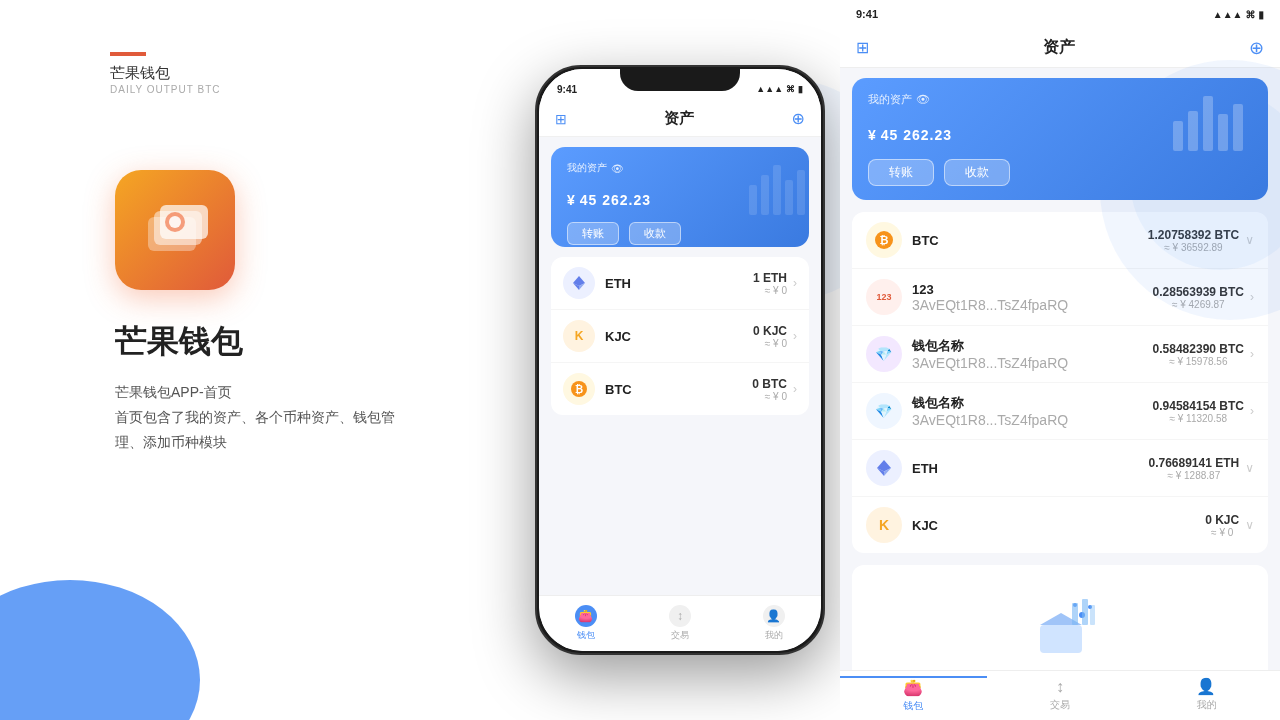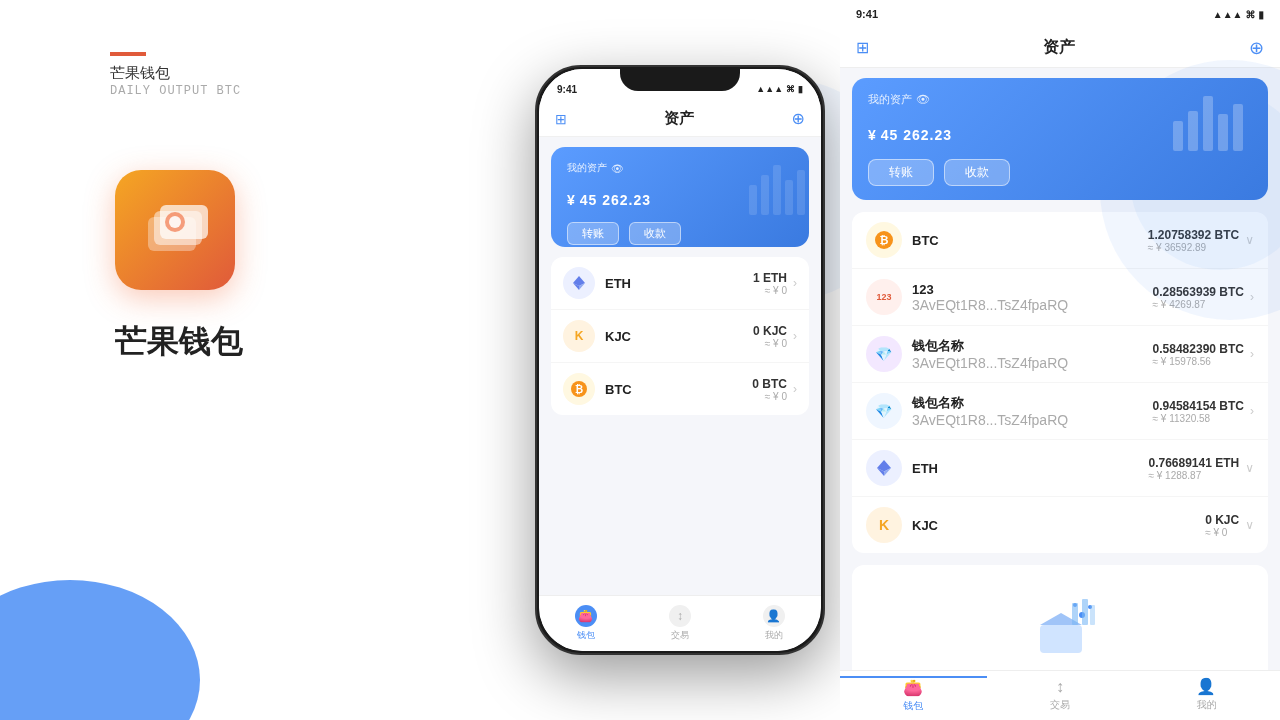--- a/index.html
+++ b/index.html
@@ -35,24 +35,23 @@
       top: 64px;
       left: 110px;
       font-size: 15px;
       color: #333;
       font-weight: 500;
     }
     .left-panel .brand-subtitle {
       position: absolute;
       top: 84px;
       left: 110px;
-      font-size: 12px;
+      font-size: 10px;
       color: #aaa;
       letter-spacing: 1px;
-      font-family: Liberation Mono, monospace;
     }
     .left-panel .app-icon {
       position: absolute;
       top: 170px;
       left: 115px;
       width: 120px;
       height: 120px;
       border-radius: 26px;
       background: linear-gradient(135deg, #f5a623 0%, #e05a3a 100%);
       display: flex;
@@ -387,21 +386,21 @@
       margin-right: 10px;
       display: flex;
       align-items: center;
       justify-content: center;
       font-size: 16px;
       flex-shrink: 0;
     }
     .rp-coin-info { flex: 1; }
     .rp-coin-name { font-size: 13px; font-weight: 600; color: #222; }
     .rp-coin-addr { font-size: 14px; color: #aaa; }
-    .rp-coin-bal { text-align: left; }
+    .rp-coin-bal { text-align: center; }
     .rp-coin-bal-amount { font-size: 12px; color: #333; font-weight: 600; }
     .rp-coin-bal-cny { font-size: 10px; color: #aaa; }
     .rp-coin-arrow { color: #ccc; font-size: 12px; margin-left: 6px; }
 
     
     .rp-empty-state {
       background: #fff;
       border-radius: 12px;
       padding: 20px;
       text-align: center;
@@ -494,20 +493,25 @@
 
       <rect x="8" y="22" width="48" height="34" rx="6" fill="rgba(255,255,255,0.35)"></rect>
       <rect x="14" y="16" width="48" height="34" rx="6" fill="rgba(255,255,255,0.5)"></rect>
       <rect x="20" y="10" width="48" height="34" rx="6" fill="rgba(255,255,255,0.7)"></rect>
       <circle cx="35" cy="27" r="10" fill="rgba(240,100,50,0.6)"></circle>
       <circle cx="35" cy="27" r="6" fill="rgba(255,255,255,0.9)"></circle>
     </svg>
   </div>
 
   <div class="app-name">芒果钱包</div>
+  <div class="app-desc">
+    <span>芒果钱包APP-首页</span><br>
+    <span>首页包含了我的资产、各个币种资产、钱包管</span><br>
+    <span>理、添加币种模块</span>
+  </div>
 
   <div class="blue-blob"></div>
 </div>
 
 <div class="phone-section">
   <div class="phone-circle"></div>
   <div class="phone-frame">
     <div class="phone-notch"></div>
     <div class="phone-screen">
 

